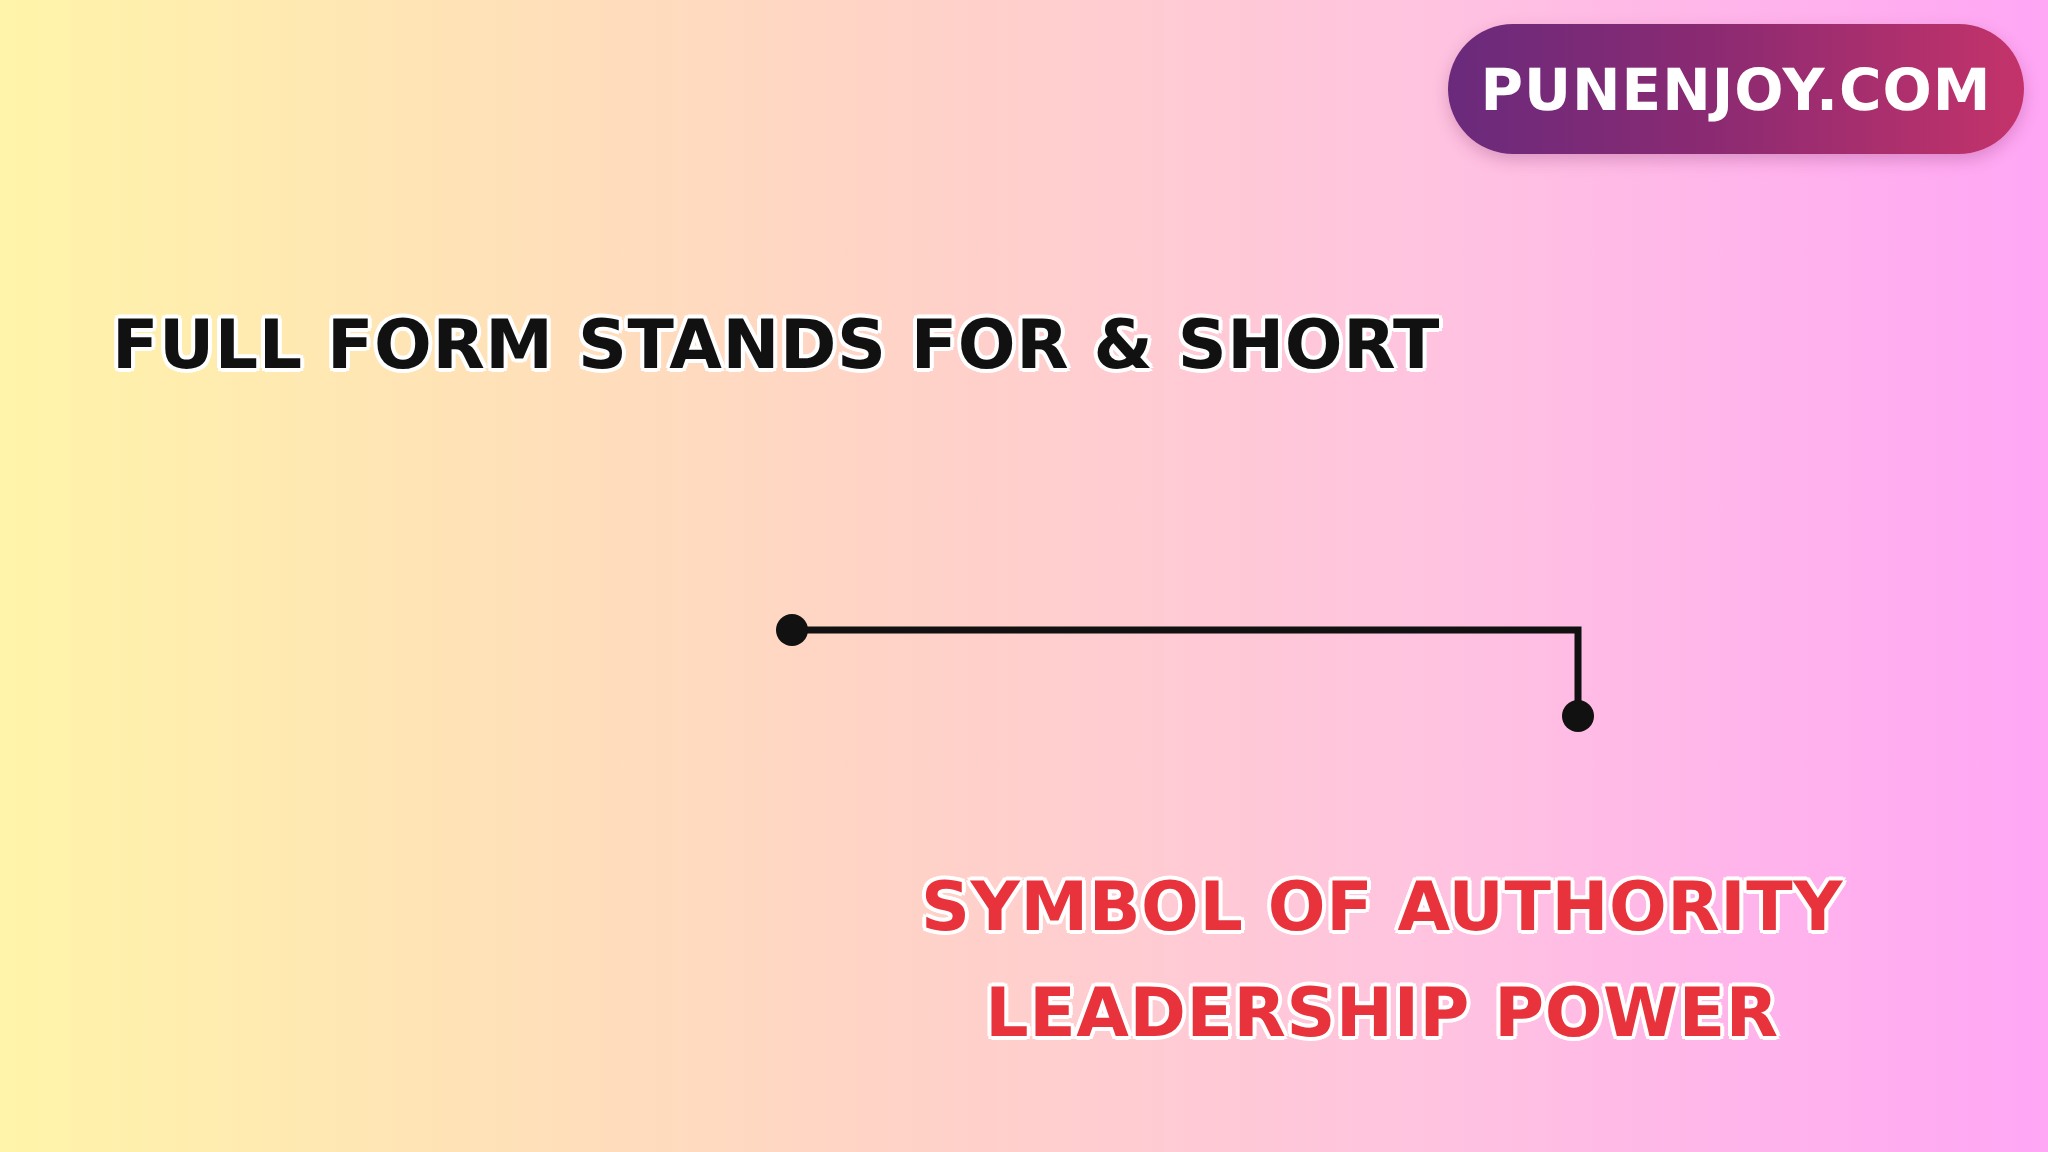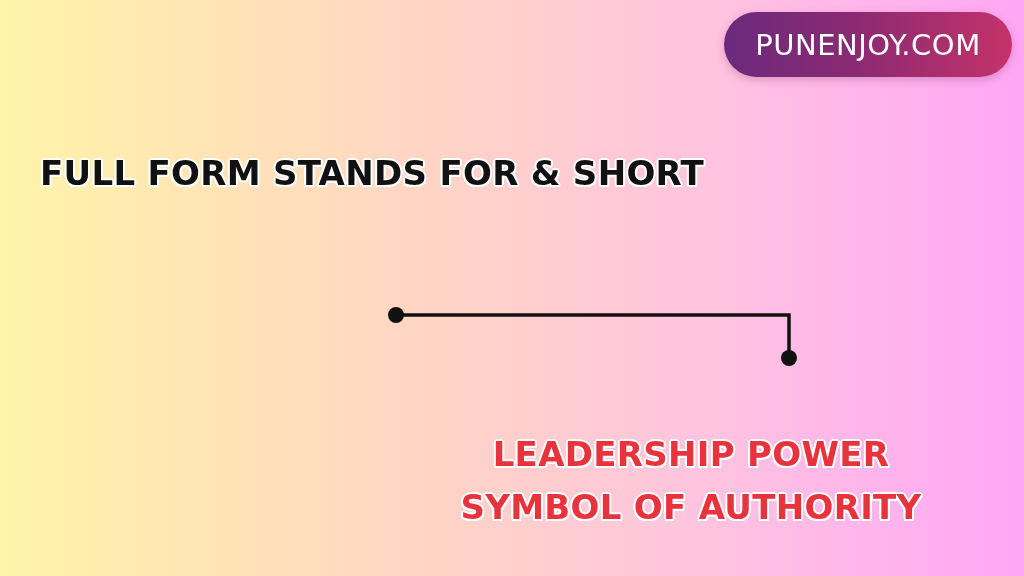--- a/index.html
+++ b/index.html
@@ -28,30 +28,31 @@
       border-radius: 33px;
       background: linear-gradient(90deg, #6a2a7c 0%, #8a2a72 45%, #c4336a 100%);
       box-shadow: 0 3px 8px rgba(120, 30, 90, 0.25);
       display: flex;
       align-items: center;
       justify-content: center;
     }
     .badge-text {
       color: #ffffff;
       font-family: "DejaVu Sans", sans-serif;
-      font-weight: normal;
+      font-weight: bold;
       font-size: 29px;
       letter-spacing: 0.5px;
       white-space: nowrap;
     }
     .title {
       position: absolute;
       left: 40px;
       top: 146px;
       width: 696px;
+      text-align: center;
       color: #111111;
       font-family: "DejaVu Sans", sans-serif;
       font-weight: bold;
       font-size: 34px;
       line-height: 54px;
       letter-spacing: 0.3px;
       text-transform: uppercase;
       -webkit-text-stroke: 0px;
       text-shadow:
         2px 0 0 #ffffff, -2px 0 0 #ffffff, 0 2px 0 #ffffff, 0 -2px 0 #ffffff,
@@ -104,17 +105,17 @@
     <span class="title-line">FULL FORM STANDS FOR &amp; SHORT</span>
   </div>
 
   <svg class="connector" viewBox="0 0 1024 576" xmlns="http://www.w3.org/2000/svg">
     <polyline points="396,315 789,315 789,358" fill="none" stroke="#111111" stroke-width="3.5" stroke-linejoin="miter"></polyline>
     <circle cx="396" cy="315" r="8" fill="#111111"></circle>
     <circle cx="789" cy="358" r="8" fill="#111111"></circle>
   </svg>
 
   <div class="subtitle">
+    <span class="subtitle-line">SYMBOL OF AUTHORITY</span>
     <span class="subtitle-line">LEADERSHIP POWER</span>
-    <span class="subtitle-line">SYMBOL OF AUTHORITY</span>
   </div>
 
 </div>
 
 </body></html>

